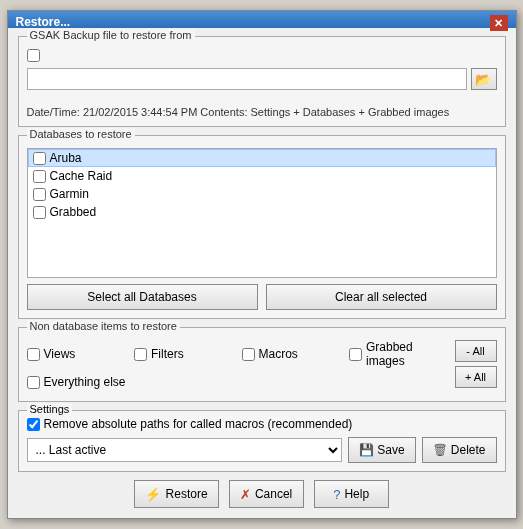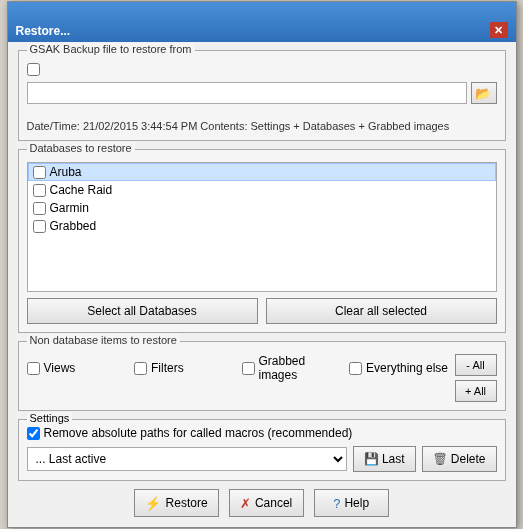--- a/index.html
+++ b/index.html
@@ -18,22 +18,22 @@
       background: #f0f0f0;
       border: 1px solid #888;
       box-shadow: 2px 2px 8px rgba(0,0,0,0.4);
     }
     .title-bar {
       background: linear-gradient(to bottom, #4a90d9, #2e6fba);
       color: white;
       padding: 4px 8px;
       display: flex;
       justify-content: space-between;
-      align-items: flex-end;
-      height: 40px;
+      align-items: flex-start;
+      height: 17px;
     }
     .title-bar-text {
       font-size: 12px;
       font-weight: bold;
     }
     .close-btn {
       background: #c0392b;
       color: white;
       border: none;
       width: 18px;
@@ -291,20 +291,24 @@
             <div class="row">
               <input type="checkbox" style="">
               <label> Views</label>
             </div>
             <div class="row">
               <input type="checkbox" style="">
               <label> Filters</label>
             </div>
             <div class="row">
               <input type="checkbox" style="">
+              <label> Macros</label>
+            </div>
+            <div class="row">
+              <input type="checkbox" style="">
               <label> Grabbed images</label>
             </div>
             <div class="row">
               <input type="checkbox" style="">
               <label> Everything else</label>
             </div>
           </div>
         </div>
         <div class="side-btns">
           <button class="side-btn">- All</button>
@@ -318,21 +322,21 @@
       <div class="settings-row" style="margin-top:4px;">
         <input type="checkbox" checked="" style="">
         <label style="margin-left:4px;">Remove absolute paths for called macros (recommended)</label>
       </div>
       <div class="dropdown-row">
         <select>
           <option>... Last active</option>
         </select>
         <button class="btn" style="display:flex;align-items:center;gap:3px;">
           <span class="icon-save">💾</span>
-          <span>Last</span>
+          <span>Save</span>
         </button>
         <button class="btn" style="display:flex;align-items:center;gap:3px;">
           <span class="icon-trash">🗑</span>
           <span>Delete</span>
         </button>
       </div>
     </div>
 
     <div class="bottom-btns">
       <button class="bottom-btn">

